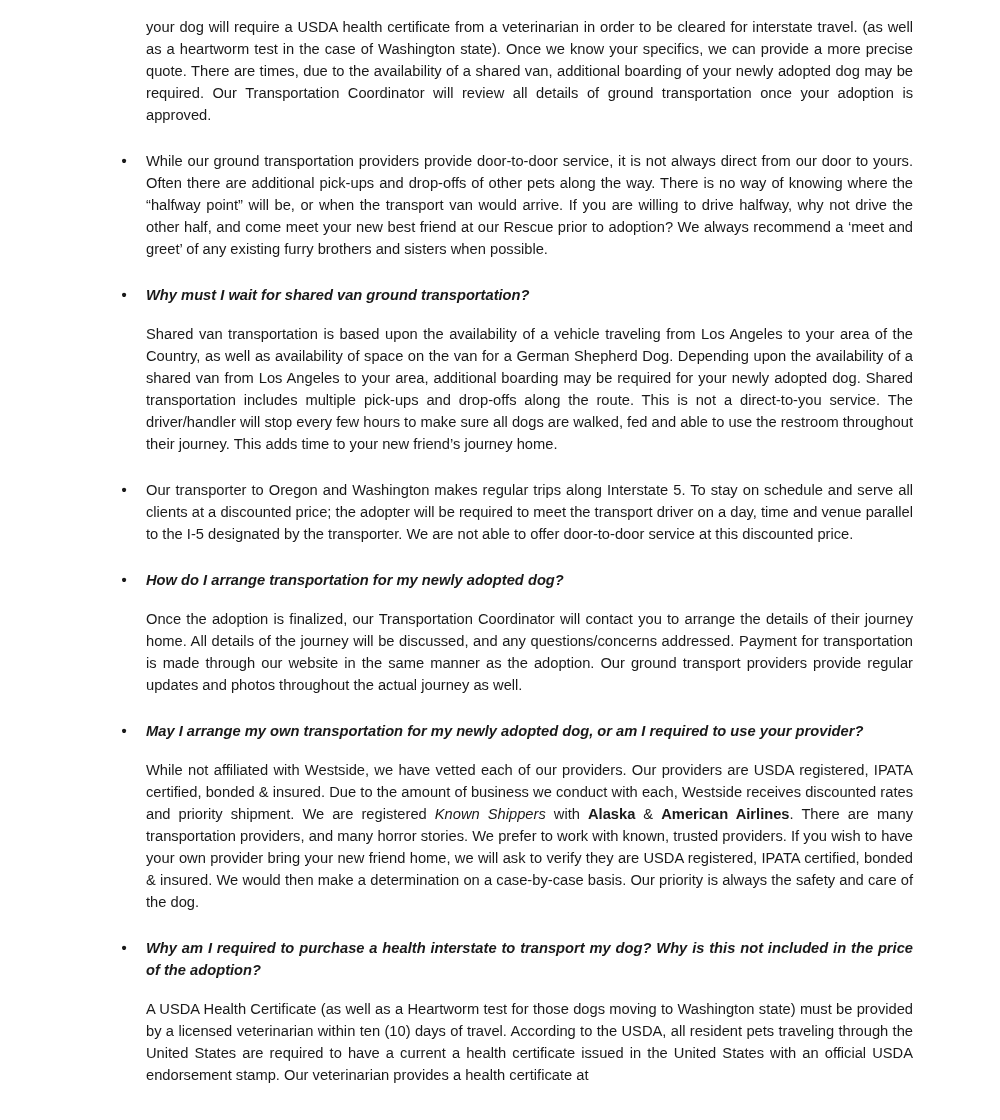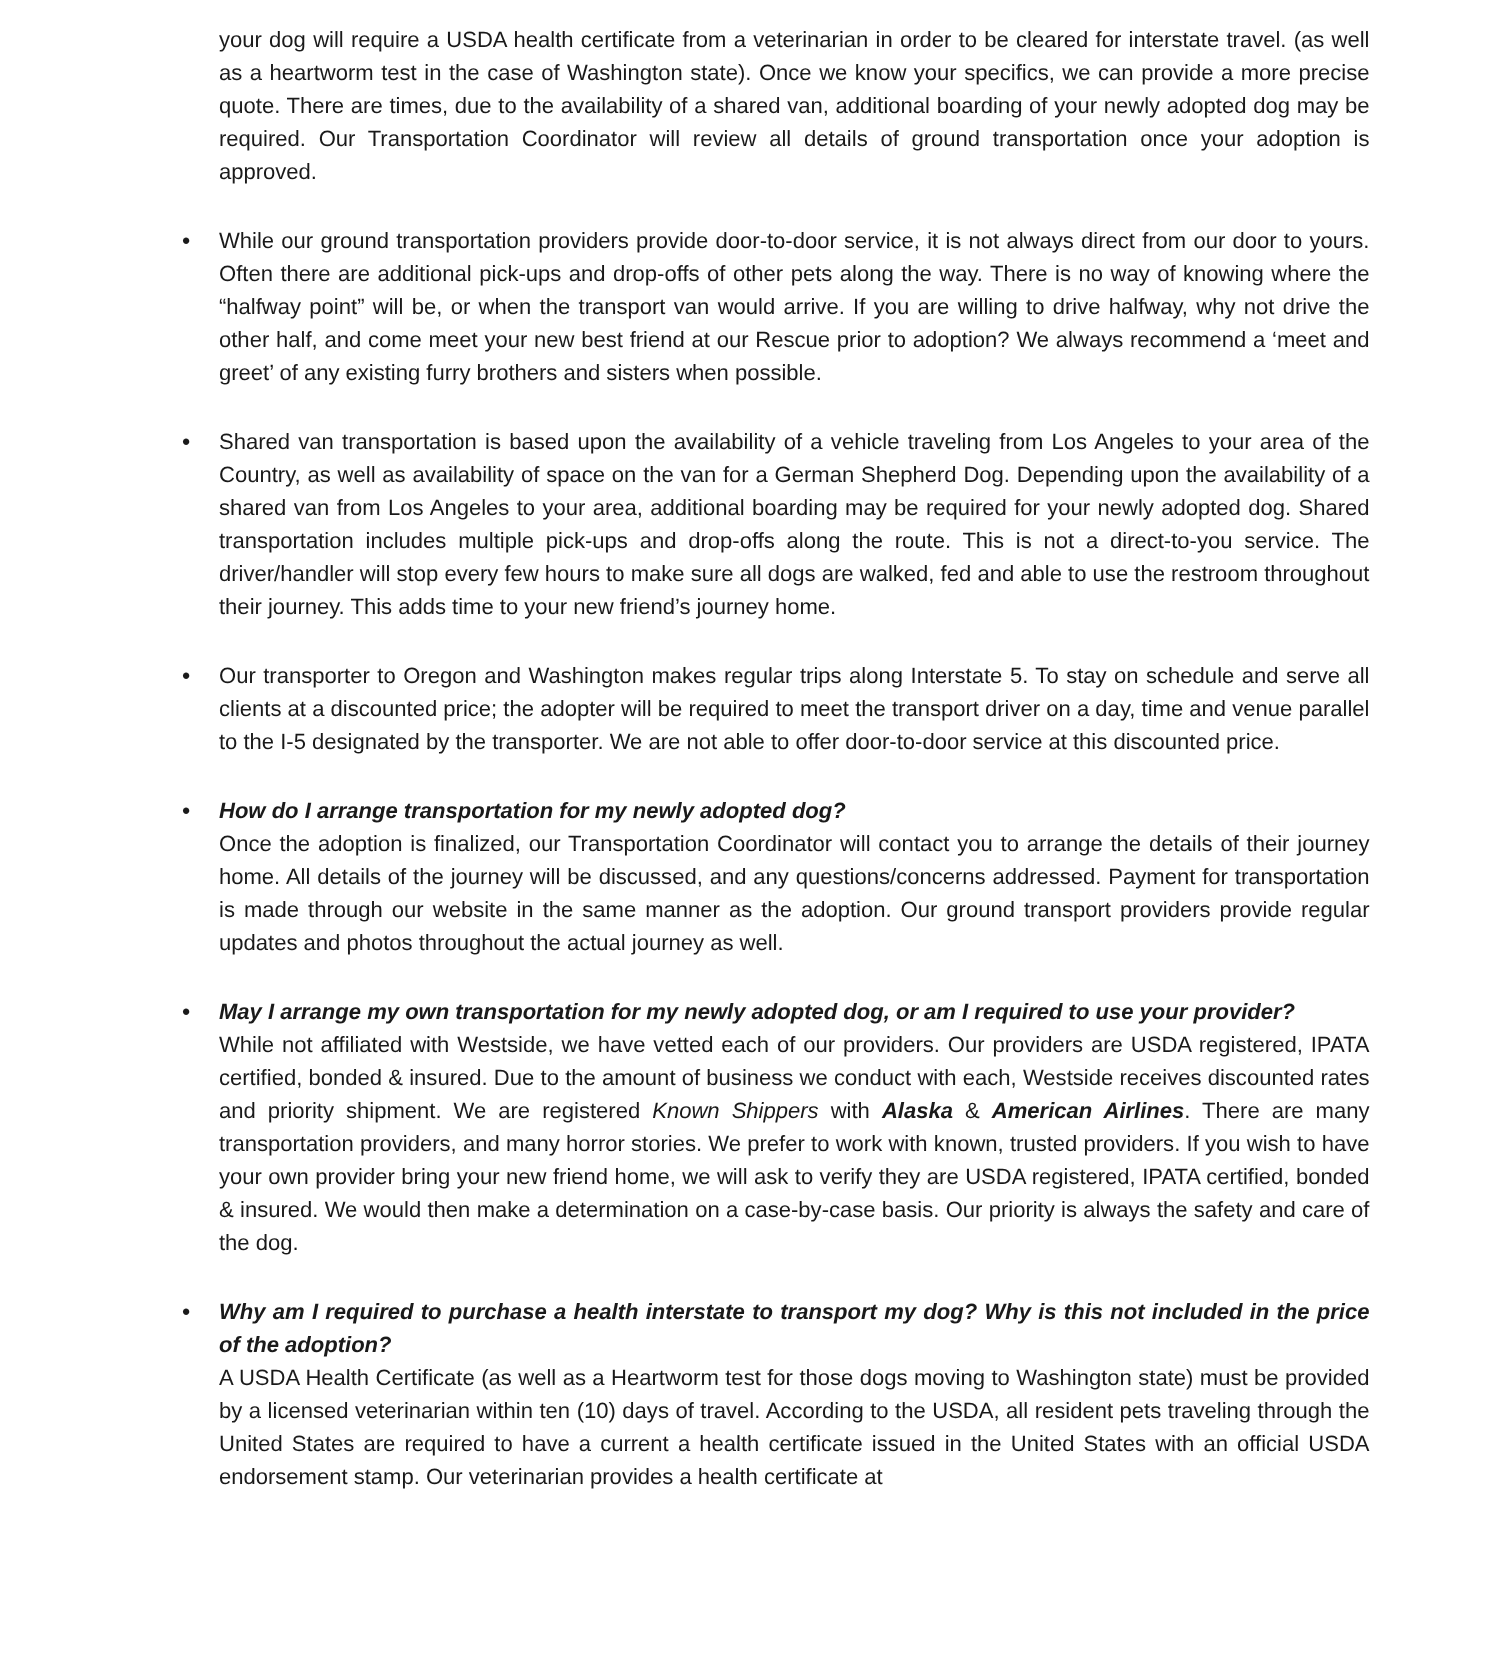--- a/index.html
+++ b/index.html
@@ -40,40 +40,42 @@
     color: #1a1a1a;
     font-weight: bold;
   }
   .question {
     font-weight: bold;
     font-style: italic;
     text-align: justify;
   }
   .answer {
     text-align: justify;
+    margin-top: 17px;
   }
   .it { font-style: italic; }
-  .bi { font-style: italic; font-weight: bold; }
+  .bi { font-weight: bold; }
 </style>
 </head>
 <body>
 
 <div class="page">
 
   <p class="intro">your dog will require a USDA health certificate from a veterinarian in order to be cleared for interstate travel. (as well as a heartworm test in the case of Washington state).  Once we know your specifics, we can provide a more precise quote.  There are times, due to the availability of a shared van, additional boarding of your newly adopted dog may be required.  Our Transportation Coordinator will review all details of ground transportation once your adoption is approved.</p>
 
   <div class="faq-list">
 
     <div class="faq-item">
       <span class="bullet">•</span>
       <p class="answer">While our ground transportation providers provide door-to-door service, it is not always direct from our door to yours.  Often there are additional pick-ups and drop-offs of other pets along the way.  There is no way of knowing where the “halfway point” will be, or when the transport van would arrive.  If you are willing to drive halfway, why not drive the other half, and come meet your new best friend at our Rescue prior to adoption?  We always recommend a ‘meet and greet’ of any existing furry brothers and sisters when possible.</p>
     </div>
 
     <div class="faq-item">
       <span class="bullet">•</span>
+      <p class="question">Why must I wait for shared van ground transportation?</p>
       <p class="answer">Shared van transportation is based upon the availability of a vehicle traveling from Los Angeles to your area of the Country, as well as availability of space on the van for a German Shepherd Dog.  Depending upon the availability of a shared van from Los Angeles to your area, additional boarding may be required for your newly adopted dog.  Shared transportation includes multiple pick-ups and drop-offs along the route.  This is not a direct-to-you service.  The driver/handler will stop every few hours to make sure all dogs are walked, fed and able to use the restroom throughout their journey.  This adds time to your new friend’s journey home.</p>
     </div>
 
     <div class="faq-item">
       <span class="bullet">•</span>
       <p class="answer">Our transporter to Oregon and Washington makes regular trips along Interstate 5.  To stay on schedule and serve all clients at a discounted price; the adopter will be required to meet the transport driver on a day, time and venue parallel to the I-5 designated by the transporter.  We are not able to offer door-to-door service at this discounted price.</p>
     </div>
 
     <div class="faq-item">
       <span class="bullet">•</span>

